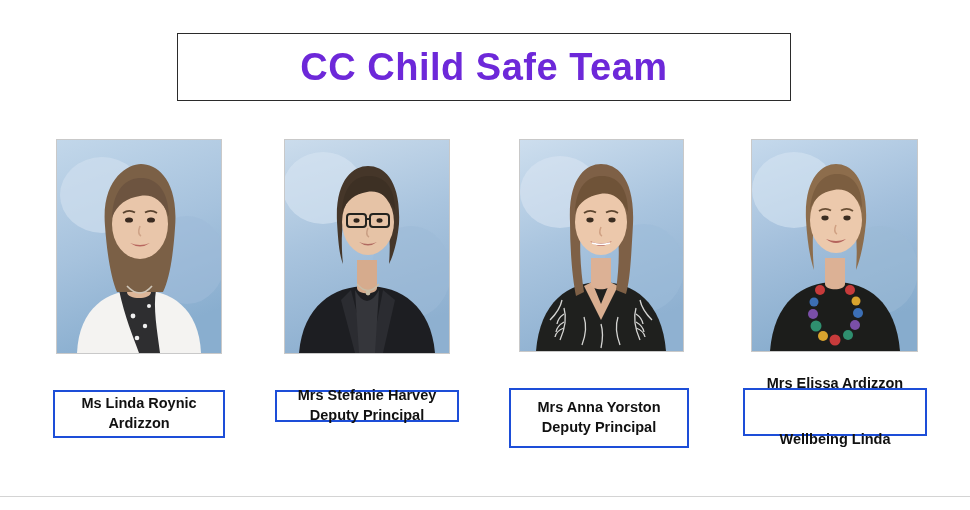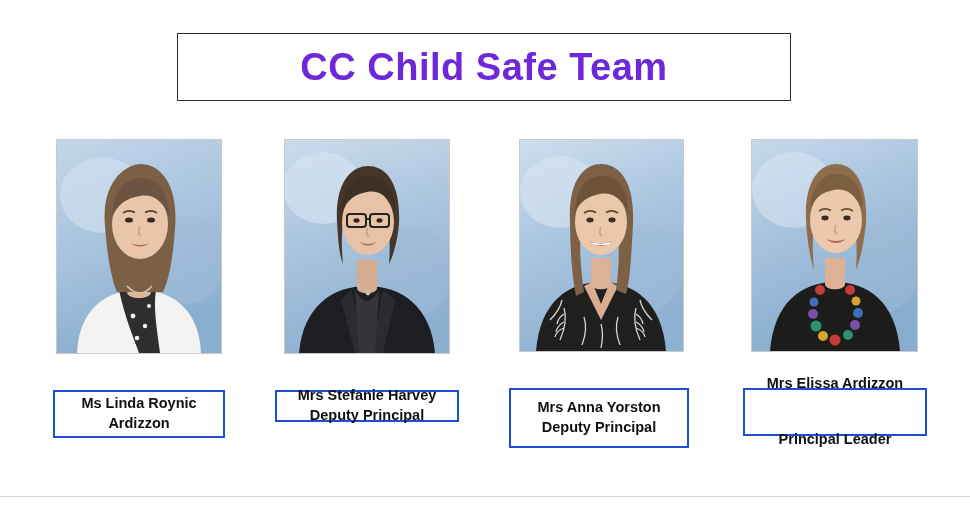--- a/index.html
+++ b/index.html
@@ -294,20 +294,20 @@
             <circle cx="104" cy="161" r="4.5" fill="#d8a32e"></circle>
             <circle cx="106" cy="173" r="5" fill="#3c6fb5"></circle>
             <circle cx="103" cy="185" r="5" fill="#7a4fa8"></circle>
             <circle cx="96" cy="195" r="5" fill="#2f8f6f"></circle>
             <circle cx="83" cy="200" r="5.5" fill="#c73b3b"></circle>
           </g>
         </svg>
       </div>
       <div class="name-box" style="left:743px; top:388px; width:184px; height:48px;gap:36px;">
         <div class="name-line">Mrs Elissa Ardizzon</div>
-        <div class="name-line">Principal Leader</div>
+        <div class="name-line">Wellbeing Linda</div>
       </div>
     </div>
 
   </div>
 
   <div class="footer-rule"></div>
 </div>
 
 </body></html>

